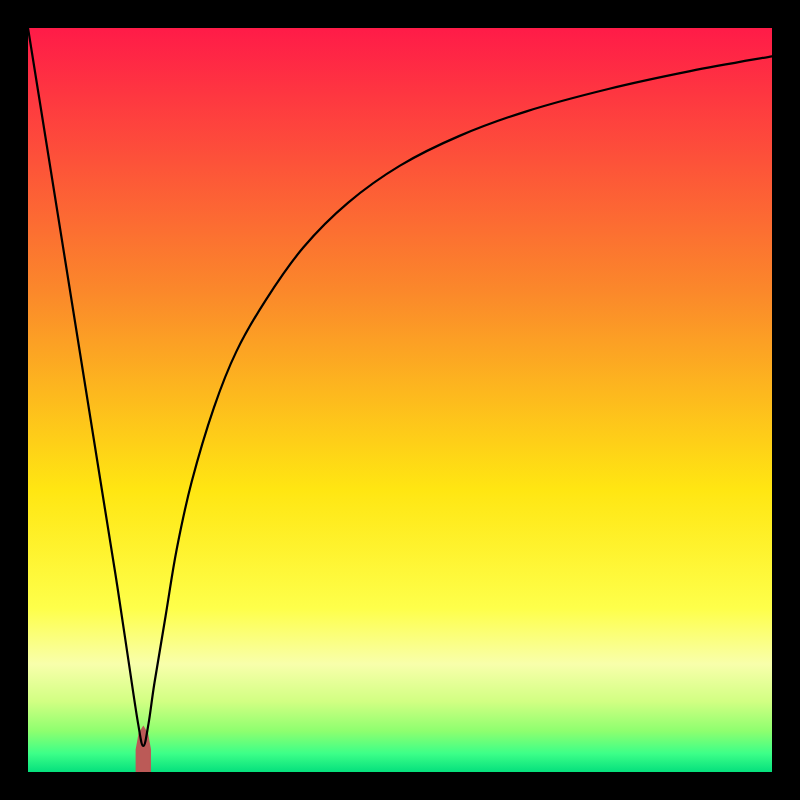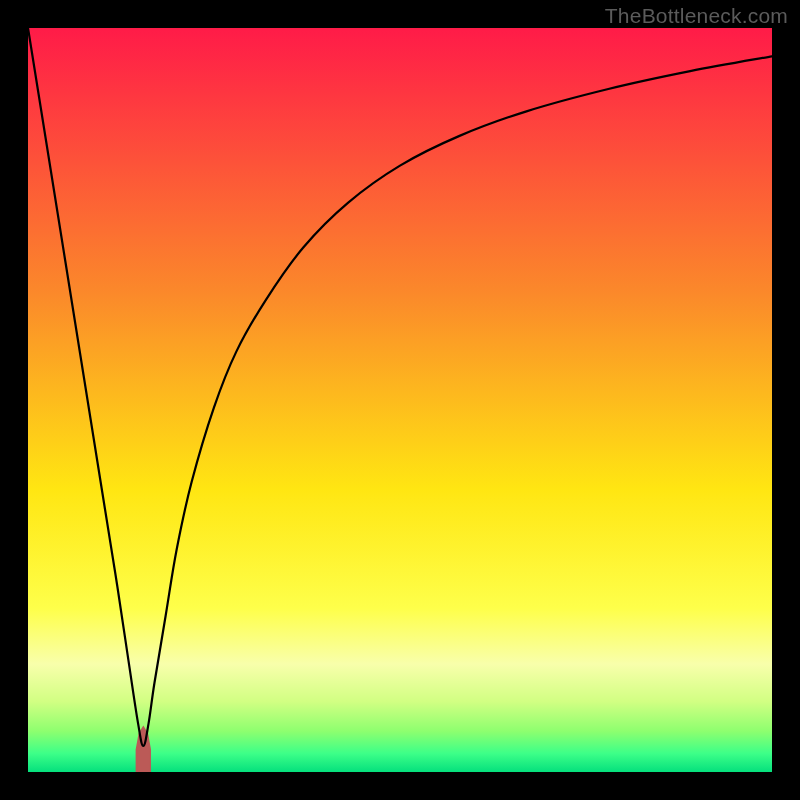--- a/index.html
+++ b/index.html
@@ -34,21 +34,20 @@
     font-weight: 500;
     letter-spacing: 0.2px;
     user-select: none;
   }
   svg { display: block; }
 </style>
 </head>
 <body>
 
 <div class="frame">
-  <div class="watermark">TheBottleneck.com</div>
   <div class="plot">
     <svg id="chart-svg" width="744" height="744" viewBox="0 0 744 744">
         <defs>
           <linearGradient id="bg-grad" x1="0" y1="0" x2="0" y2="1">
             <stop offset="0%" stop-color="#ff1b48"></stop>
             <stop offset="36%" stop-color="#fb8a2a"></stop>
             <stop offset="62%" stop-color="#ffe612"></stop>
             <stop offset="78%" stop-color="#feff4a"></stop>
             <stop offset="85.5%" stop-color="#f8ffab"></stop>
             <stop offset="90.5%" stop-color="#d2ff83"></stop>

